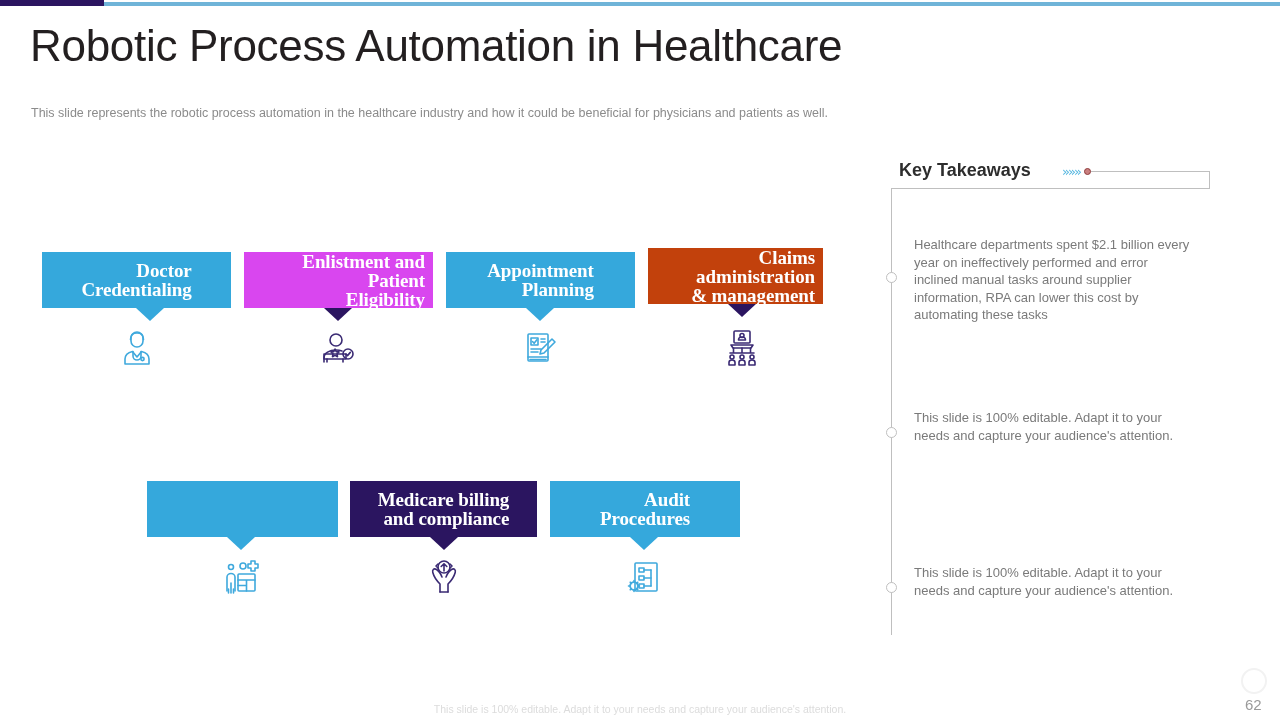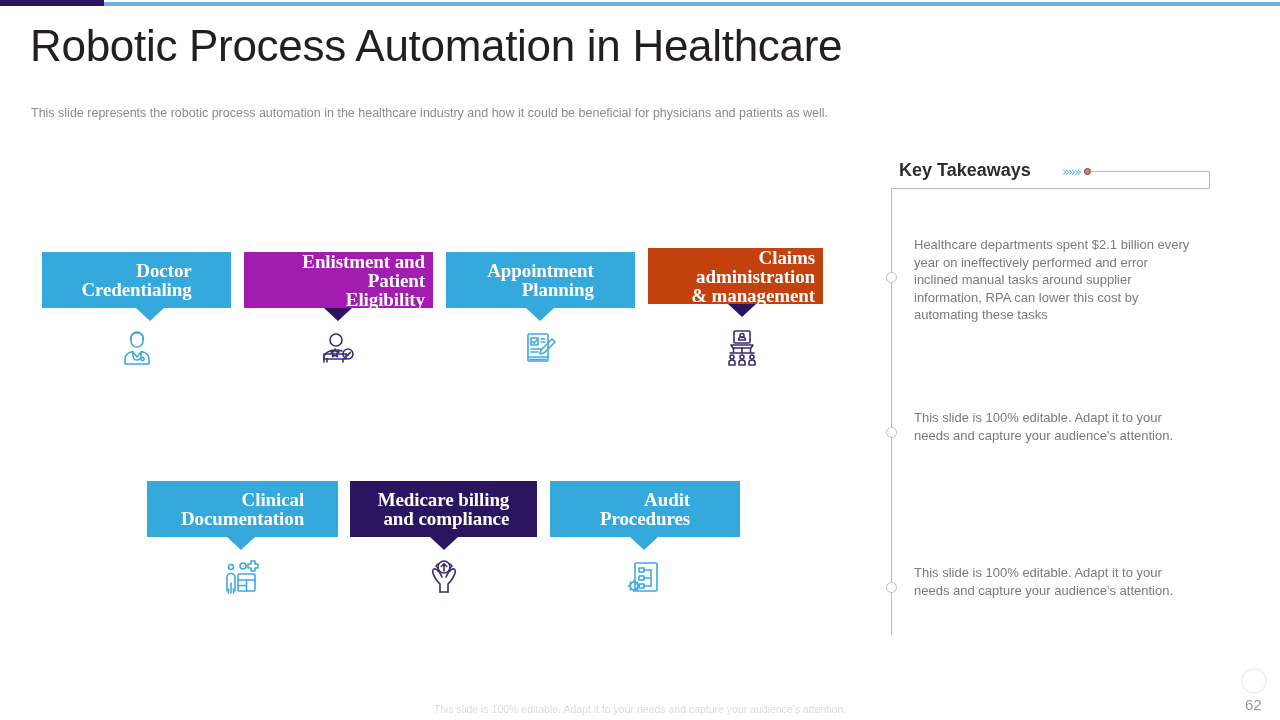--- a/index.html
+++ b/index.html
@@ -143,21 +143,21 @@
       </div>
       <div class="picon" style="left: 115px; top: 326px;">
         <svg viewBox="0 0 44 44">
           <path fill="none" stroke="#3fa9dd" stroke-width="1.6" stroke-linecap="round" stroke-linejoin="round" d="M16 12a6 6 0 0 1 12 0v3a6 6 0 0 1-12 0z"></path>
           <path fill="none" stroke="#3fa9dd" stroke-width="1.6" stroke-linecap="round" stroke-linejoin="round" d="M15.5 13.5c0-4 2.5-6.5 6.5-6.5s6.5 2.5 6.5 6.5"></path>
           <path fill="none" stroke="#3fa9dd" stroke-width="1.6" stroke-linecap="round" stroke-linejoin="round" d="M10 38v-5c0-4 3.5-6.5 7.5-7.5L22 31l4.5-5.5c4 1 7.5 3.5 7.5 7.5v5z"></path>
           <path fill="none" stroke="#3fa9dd" stroke-width="1.6" stroke-linecap="round" stroke-linejoin="round" d="M18 25.5v4.5c0 2.2 1.8 4 4 4s4-1.8 4-4v-4.5"></path>
           <circle fill="none" stroke="#3fa9dd" stroke-width="1.6" stroke-linecap="round" stroke-linejoin="round" cx="27.5" cy="33" r="1.6"></circle>
         </svg>
       </div>
-      <div class="pbox" style="left: 244px; top: 252px; width: 189px; height: 56px; background: #a21caf; padding-left: 37px;">
+      <div class="pbox" style="left: 244px; top: 252px; width: 189px; height: 56px; background: #d946ef; padding-left: 37px;">
         <span class="pbox-label">Enlistment and
 Patient Eligibility</span>
         <div class="pbox-arrow" style="left: 80px; border-top: 13px solid rgb(43, 21, 96);"></div>
       </div>
       <div class="picon" style="left: 316px; top: 326px;">
         <svg viewBox="0 0 44 44">
           <circle fill="none" stroke="#3b2b74" stroke-width="1.6" stroke-linecap="round" stroke-linejoin="round" cx="20" cy="14" r="6"></circle>
           <path fill="none" stroke="#3b2b74" stroke-width="1.6" stroke-linecap="round" stroke-linejoin="round" d="M8 36v-4c0-5 5.5-8 12-8 2.2 0 4.2.3 6 .9"></path>
           <rect fill="none" stroke="#3b2b74" stroke-width="1.6" stroke-linecap="round" stroke-linejoin="round" x="8" y="28" width="22" height="5"></rect>
           <path fill="none" stroke="#3b2b74" stroke-width="1.6" stroke-linecap="round" stroke-linejoin="round" d="M11 33v3M27 33v3"></path>
@@ -196,22 +196,20 @@
           <path fill="none" stroke="#3b2b74" stroke-width="1.6" stroke-linecap="round" stroke-linejoin="round" d="M22 22v5M13.5 22v5M30.5 22v5M10 27h24"></path>
           <circle fill="none" stroke="#3b2b74" stroke-width="1.6" stroke-linecap="round" stroke-linejoin="round" cx="12" cy="31" r="2"></circle>
           <path fill="none" stroke="#3b2b74" stroke-width="1.6" stroke-linecap="round" stroke-linejoin="round" d="M9 39v-2.5c0-1.5 1.4-2.5 3-2.5s3 1 3 2.5V39z"></path>
           <circle fill="none" stroke="#3b2b74" stroke-width="1.6" stroke-linecap="round" stroke-linejoin="round" cx="22" cy="31" r="2"></circle>
           <path fill="none" stroke="#3b2b74" stroke-width="1.6" stroke-linecap="round" stroke-linejoin="round" d="M19 39v-2.5c0-1.5 1.4-2.5 3-2.5s3 1 3 2.5V39z"></path>
           <circle fill="none" stroke="#3b2b74" stroke-width="1.6" stroke-linecap="round" stroke-linejoin="round" cx="32" cy="31" r="2"></circle>
           <path fill="none" stroke="#3b2b74" stroke-width="1.6" stroke-linecap="round" stroke-linejoin="round" d="M29 39v-2.5c0-1.5 1.4-2.5 3-2.5s3 1 3 2.5V39z"></path>
         </svg>
       </div>
       <div class="pbox" style="left: 147px; top: 481px; width: 191px; height: 56px; background: rgb(53, 168, 220);">
-        <span class="pbox-label">Clinical
-Documentation</span>
         <div class="pbox-arrow" style="left: 80px; border-top: 13px solid rgb(53, 168, 220);"></div>
       </div>
       <div class="picon" style="left: 219px; top: 555px;">
         <svg viewBox="0 0 44 44">
           <circle fill="none" stroke="#3fa9dd" stroke-width="1.6" stroke-linecap="round" stroke-linejoin="round" cx="12" cy="12" r="2.5"></circle>
           <circle fill="none" stroke="#3fa9dd" stroke-width="1.6" stroke-linecap="round" stroke-linejoin="round" cx="24" cy="11" r="3"></circle>
           <path fill="none" stroke="#3fa9dd" stroke-width="1.6" stroke-linecap="round" stroke-linejoin="round" d="M32 6h4v3h3v4h-3v3h-4v-3h-3V9h3z"></path>
           <path fill="none" stroke="#3fa9dd" stroke-width="1.6" stroke-linecap="round" stroke-linejoin="round" d="M8 36V22c0-2 1.8-3.5 4-3.5s4 1.5 4 3.5v14"></path>
           <path fill="none" stroke="#3fa9dd" stroke-width="1.6" stroke-linecap="round" stroke-linejoin="round" d="M12 28v10M9.5 38v-4M14.5 38v-4"></path>
           <rect fill="none" stroke="#3fa9dd" stroke-width="1.6" stroke-linecap="round" stroke-linejoin="round" x="19" y="19" width="17" height="17" rx="1"></rect>

